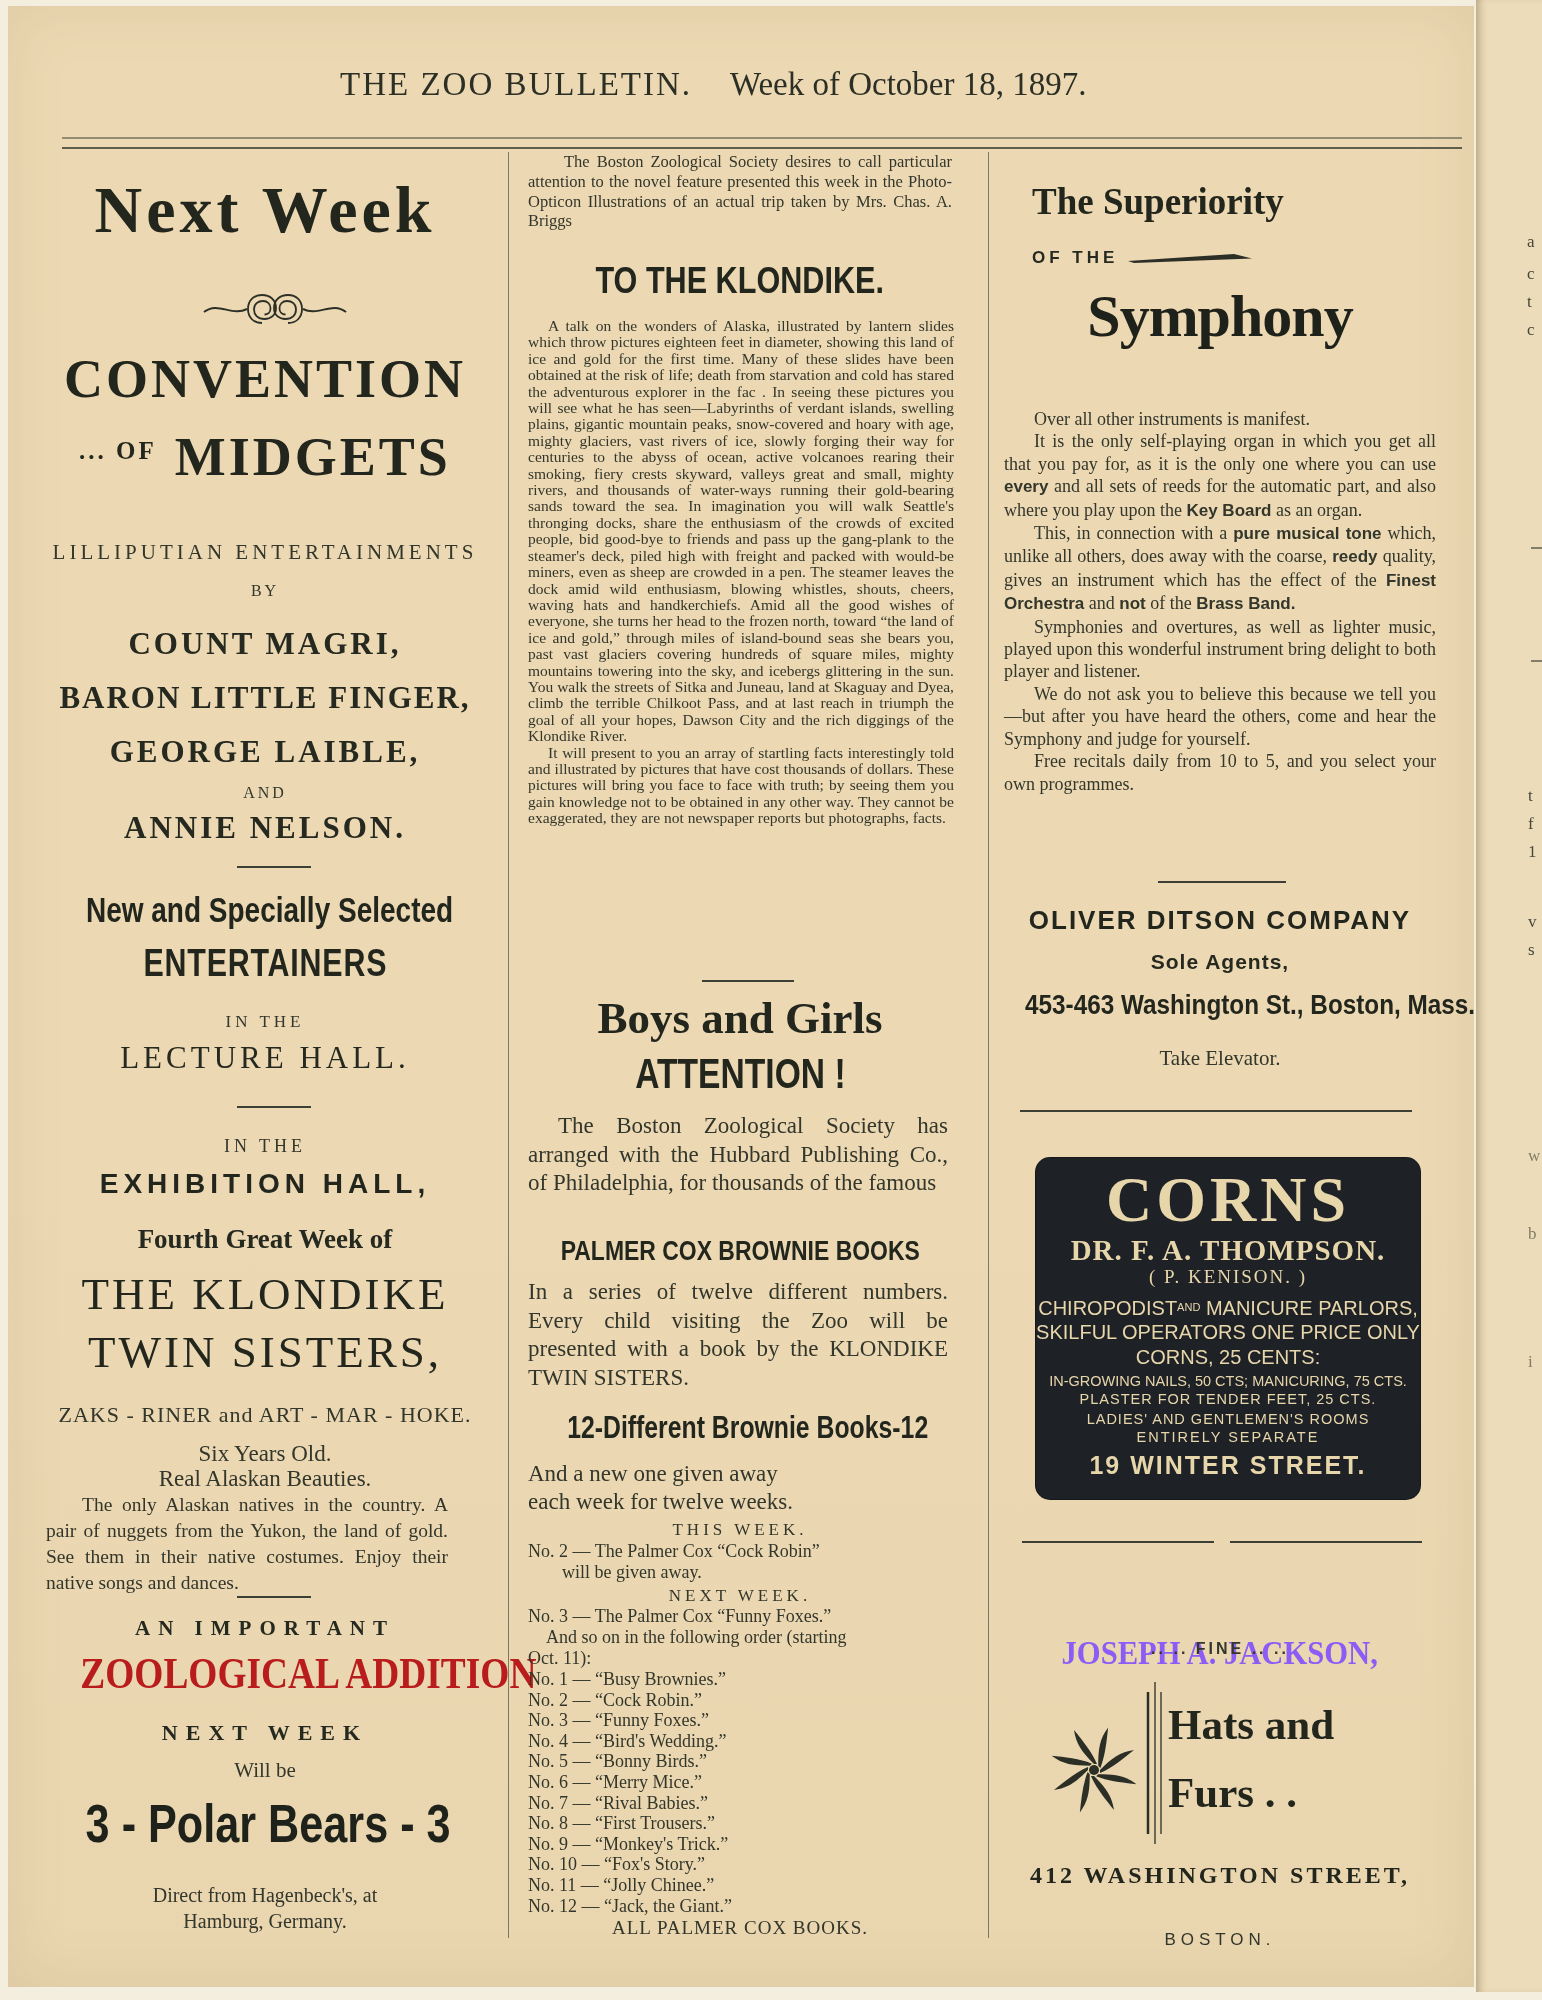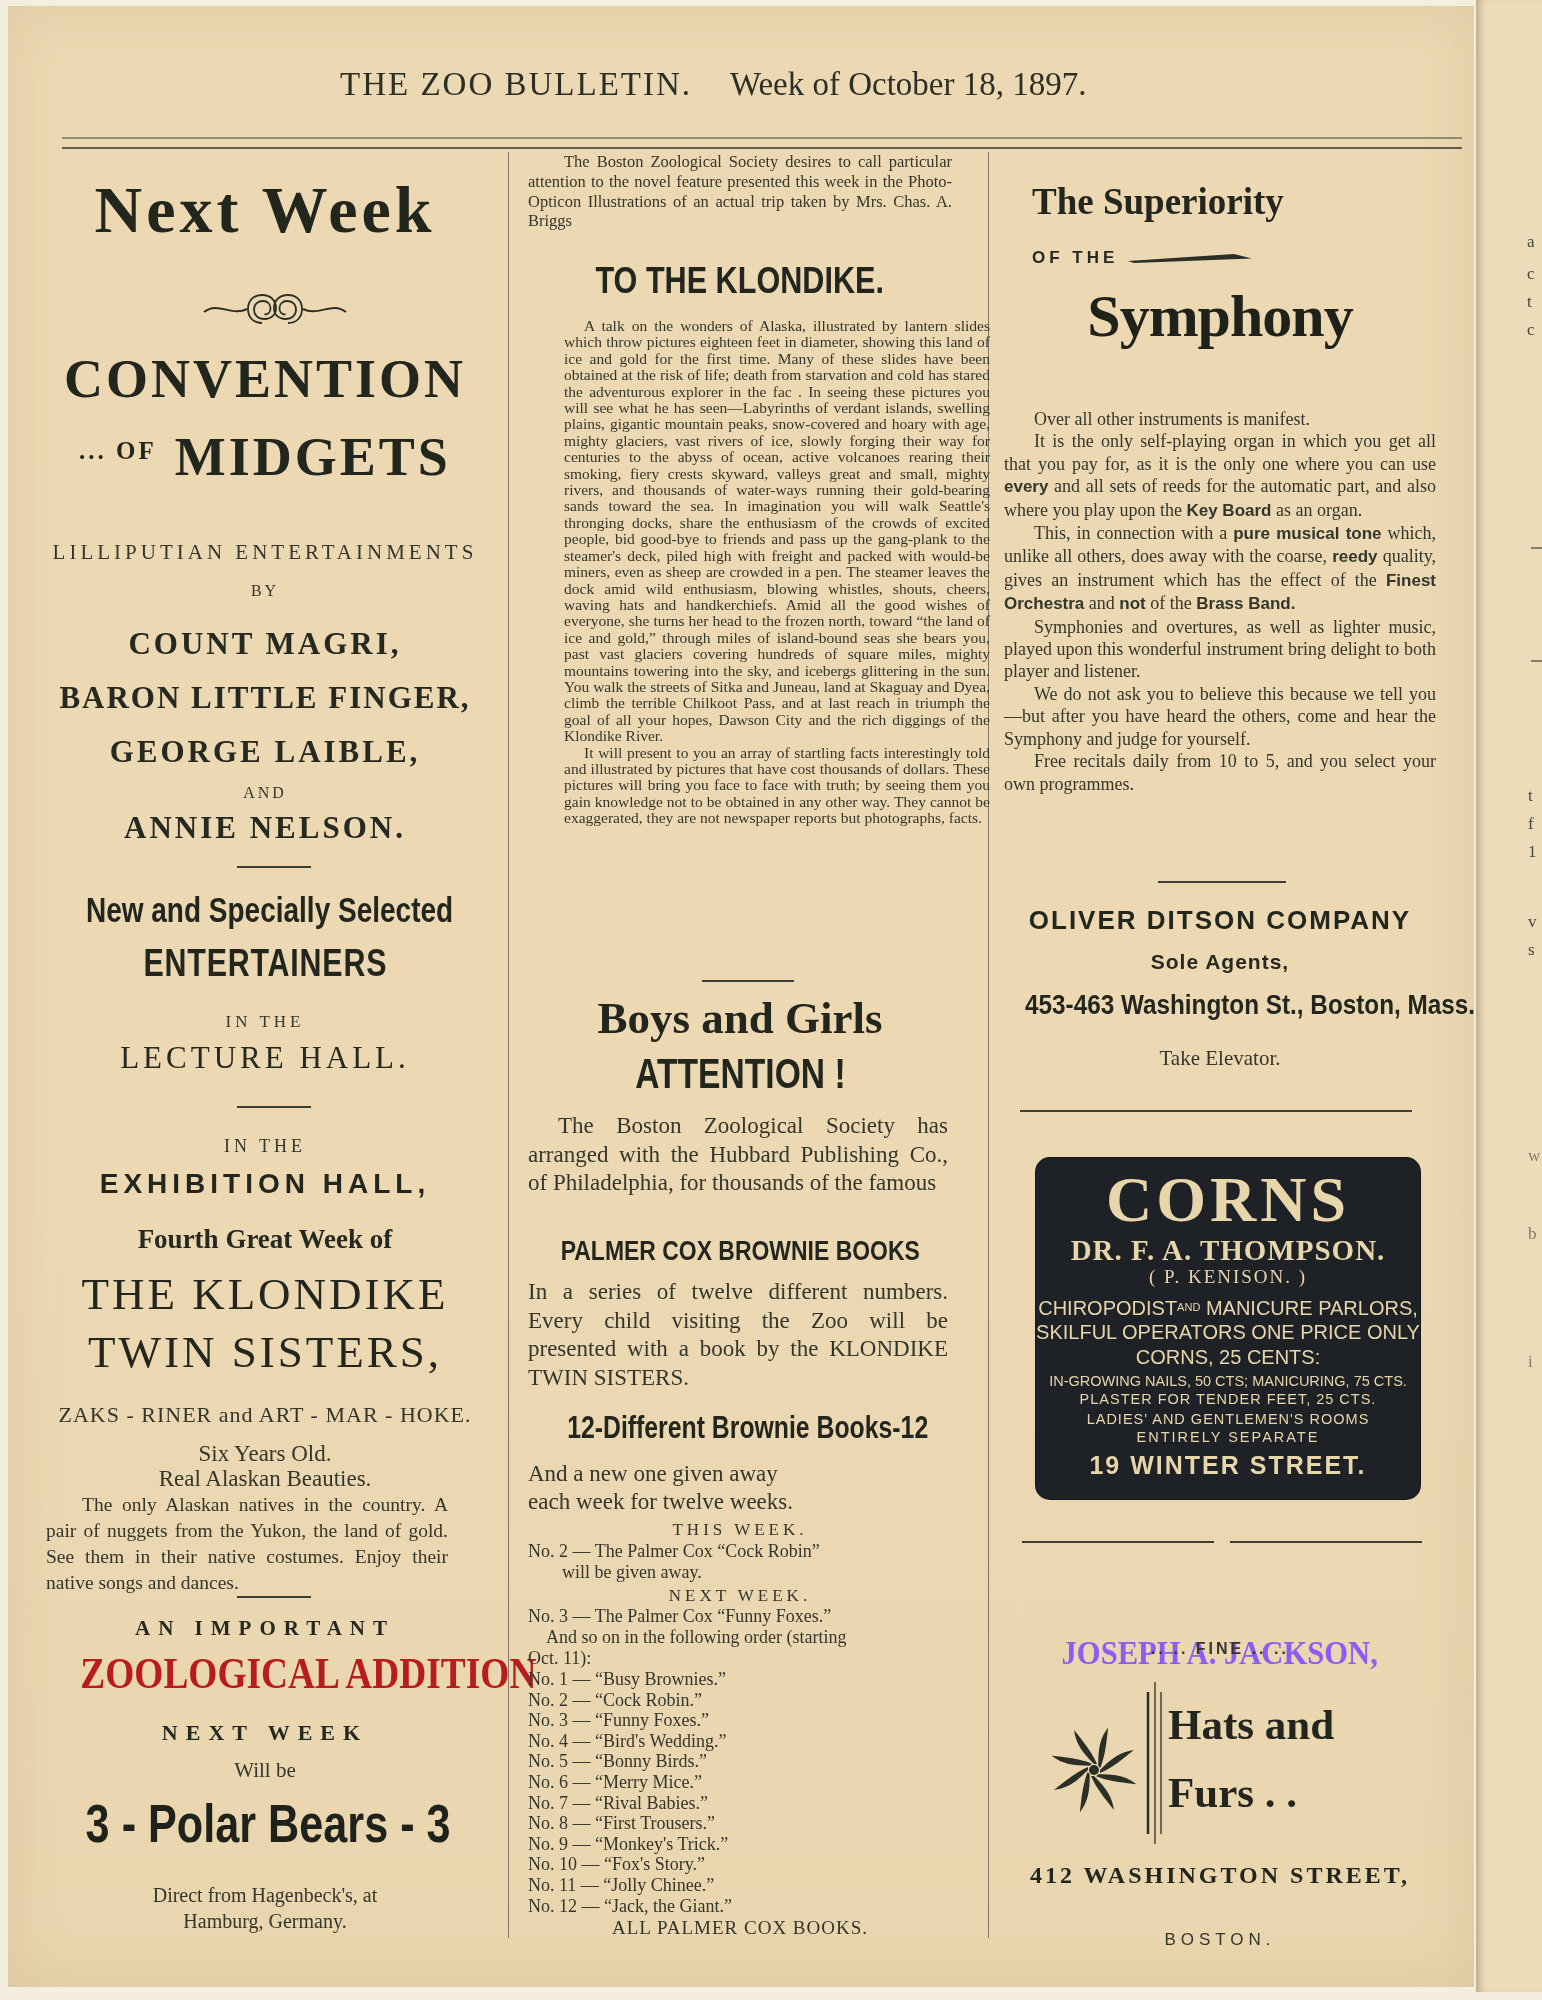--- a/index.html
+++ b/index.html
@@ -100,21 +100,21 @@
   <div class="blk c" style="left:40px;top:1648px;width:450px;font-size:44px;font-weight:bold;color:#b91c1c;"><span class="sqz85">ZOOLOGICAL ADDITION</span></div>
   <div class="blk c" style="left:40px;top:1720px;width:450px;font-size:22px;font-weight:bold;letter-spacing:8px;color:#26291f;">NEXT WEEK</div>
   <div class="blk c" style="left:40px;top:1758px;width:450px;font-size:21px;">Will be</div>
   <div class="blk c sans" style="left:40px;top:1792px;width:450px;font-size:54px;font-weight:bold;color:#1f221a;"><span class="sqz">3 - Polar Bears - 3</span></div>
   <div class="blk c" style="left:40px;top:1884px;width:450px;font-size:20px;">Direct from Hagenbeck's, at</div>
   <div class="blk c" style="left:40px;top:1910px;width:450px;font-size:20px;">Hamburg, Germany.</div>
 
   <div class="blk j" style="left:528px;top:152px;width:424px;font-size:16.5px;line-height:19.8px;text-indent:36px;">The Boston Zoological Society desires to call particular attention to the novel feature presented this week in the Photo-Opticon Illustrations of an actual trip taken by Mrs. Chas. A. Briggs</div>
   <div class="blk c sans" style="left:522px;top:260px;width:436px;font-size:36px;font-weight:bold;color:#23261d;"><span class="sqz85">TO THE KLONDIKE.</span></div>
 
-  <div class="blk" style="left:528px;top:318px;width:426px;margin-left:36px;">
+  <div class="blk" style="left:528px;top:318px;width:426px;">
     <p class="j" style="font-size:15.5px;line-height:16.4px;text-indent:20px;">A talk on the wonders of Alaska, illustrated by lantern slides which throw pictures eighteen feet in diameter, showing this land of ice and gold for the first time.  Many of these slides have been obtained at the risk of life; death from starvation and cold has stared the adventurous explorer in the fac .  In seeing these pictures you will see what he has seen—Labyrinths of verdant islands, swelling plains, gigantic mountain peaks, snow-covered and hoary with age, mighty glaciers, vast rivers of ice, slowly forging their way for centuries to the abyss of ocean, active volcanoes rearing their smoking, fiery crests skyward, valleys great and small, mighty rivers, and thousands of water-ways running their gold-bearing sands toward the sea.  In imagination you will walk Seattle's thronging docks, share the enthusiasm of the crowds of excited people, bid good-bye to friends and pass up the gang-plank to the steamer's deck, piled high with freight and packed with would-be miners, even as sheep are crowded in a pen.  The steamer leaves the dock amid wild enthusiasm, blowing whistles, shouts, cheers, waving hats and handkerchiefs.  Amid all the good wishes of everyone, she turns her head to the frozen north, toward “the land of ice and gold,” through miles of island-bound seas she bears you, past vast glaciers covering hundreds of square miles, mighty mountains towering into the sky, and icebergs glittering in the sun.  You walk the streets of Sitka and Juneau, land at Skaguay and Dyea, climb the terrible Chilkoot Pass, and at last reach in triumph the goal of all your hopes, Dawson City and the rich diggings of the Klondike River.</p>
     <p class="j" style="font-size:15.5px;line-height:16.4px;text-indent:20px;">It will present to you an array of startling facts interestingly told and illustrated by pictures that have cost thousands of dollars.  These pictures will bring you face to face with truth; by seeing them you gain knowledge not to be obtained in any other way.  They cannot be exaggerated, they are not newspaper reports but photographs, facts.</p>
   </div>
 
   <div class="rule" style="left:702px;top:980px;width:92px;height:1.5px;"></div>
 
   <div class="blk c" style="left:522px;top:992px;width:436px;font-size:45px;font-weight:bold;color:#23261d;">Boys and Girls</div>
   <div class="blk c sans" style="left:522px;top:1050px;width:436px;font-size:42px;font-weight:bold;color:#23261d;"><span class="sqz">ATTENTION !</span></div>
 
   <div class="blk j" style="left:528px;top:1112px;width:420px;font-size:23px;line-height:28.5px;text-indent:30px;">The Boston Zoological Society has arranged with the Hubbard Publishing Co., of Philadelphia, for thousands of the famous</div>

